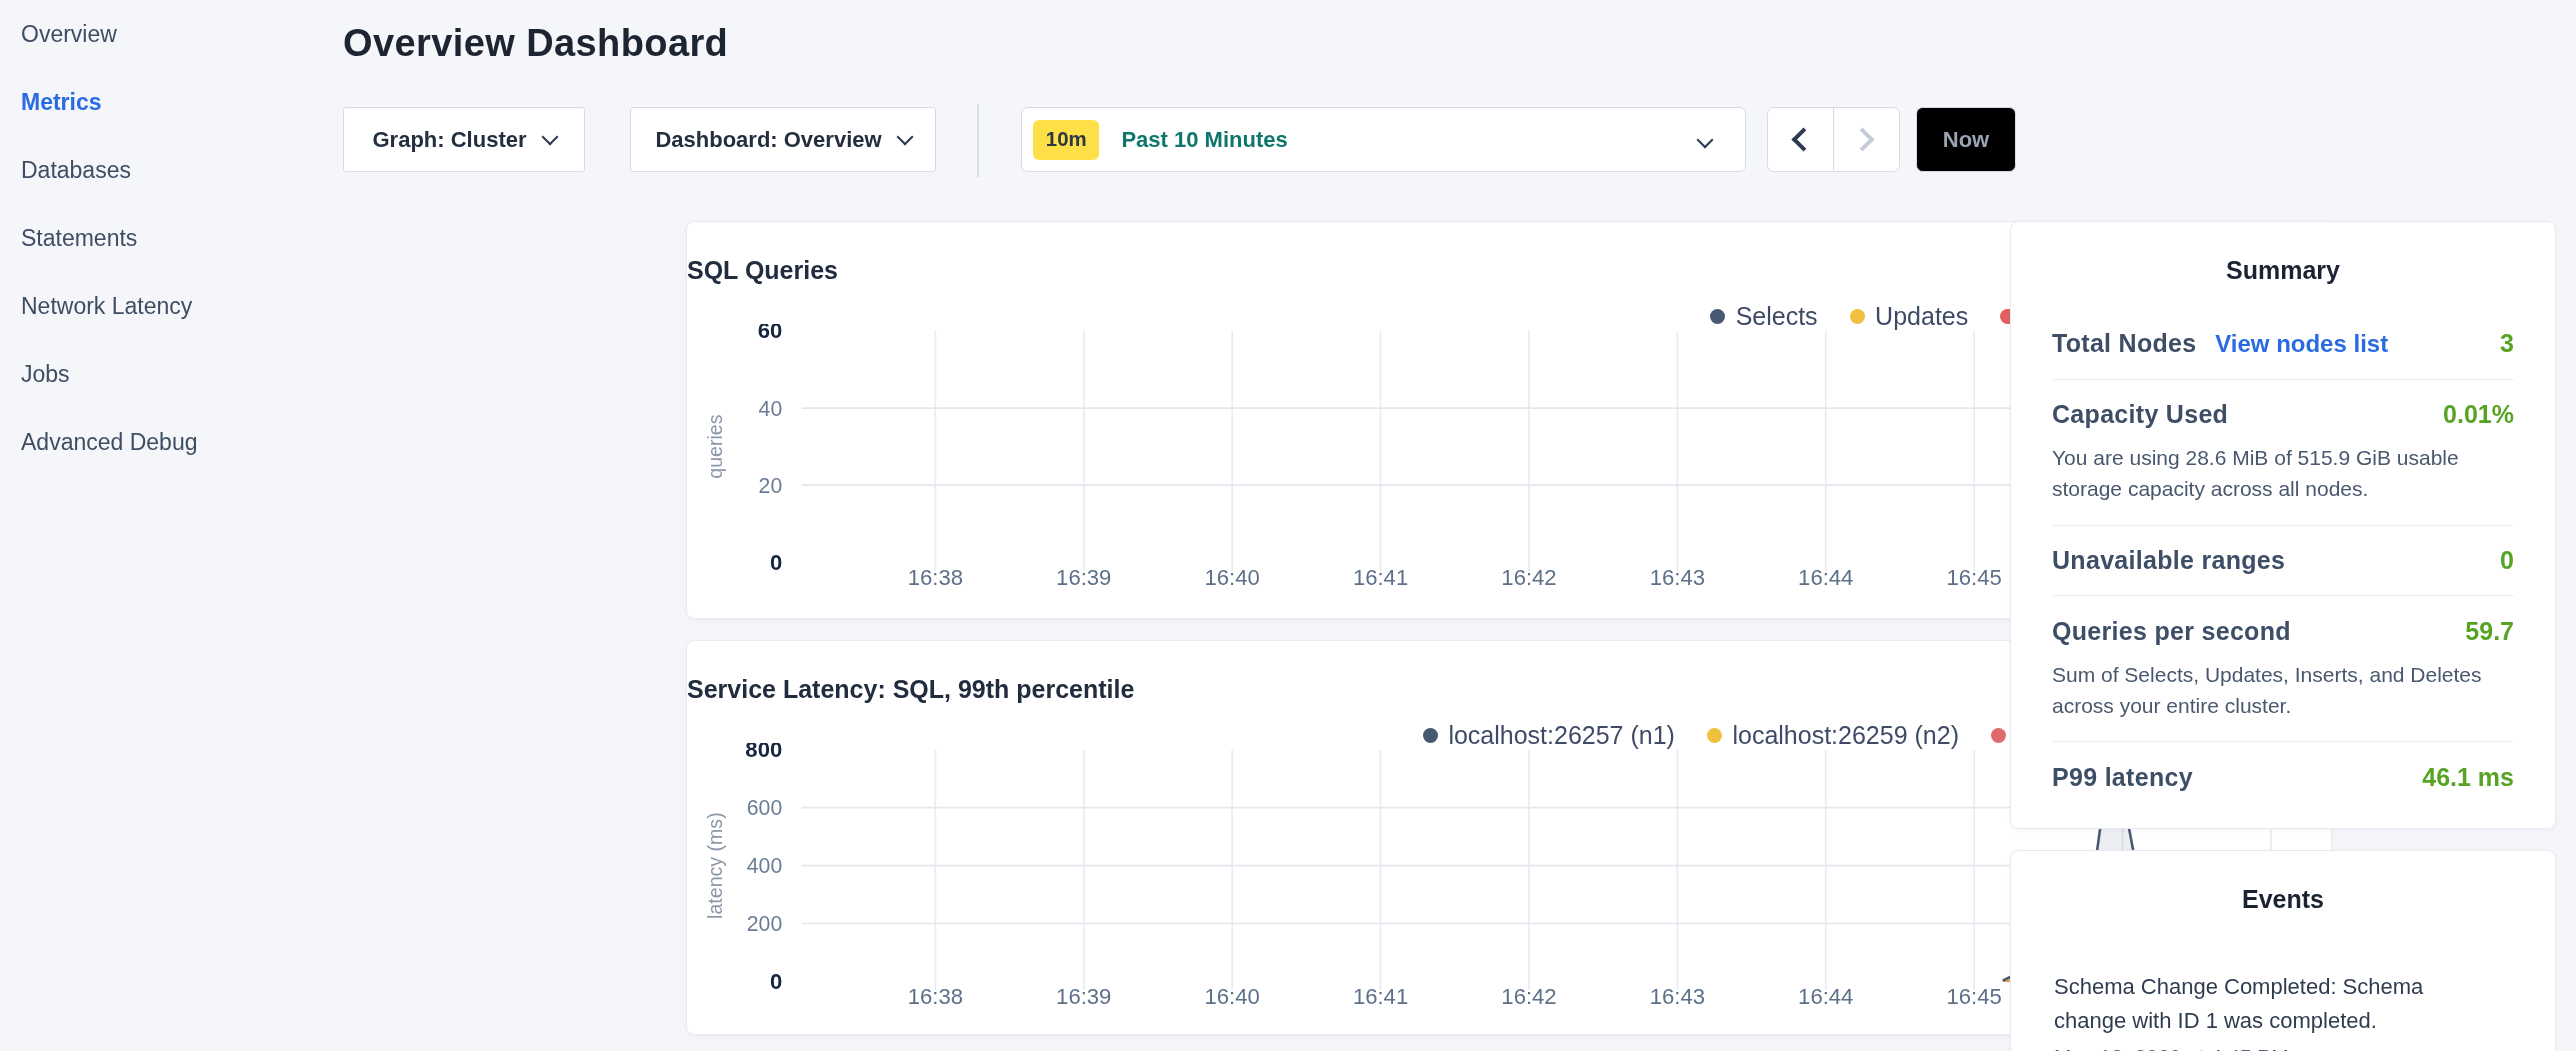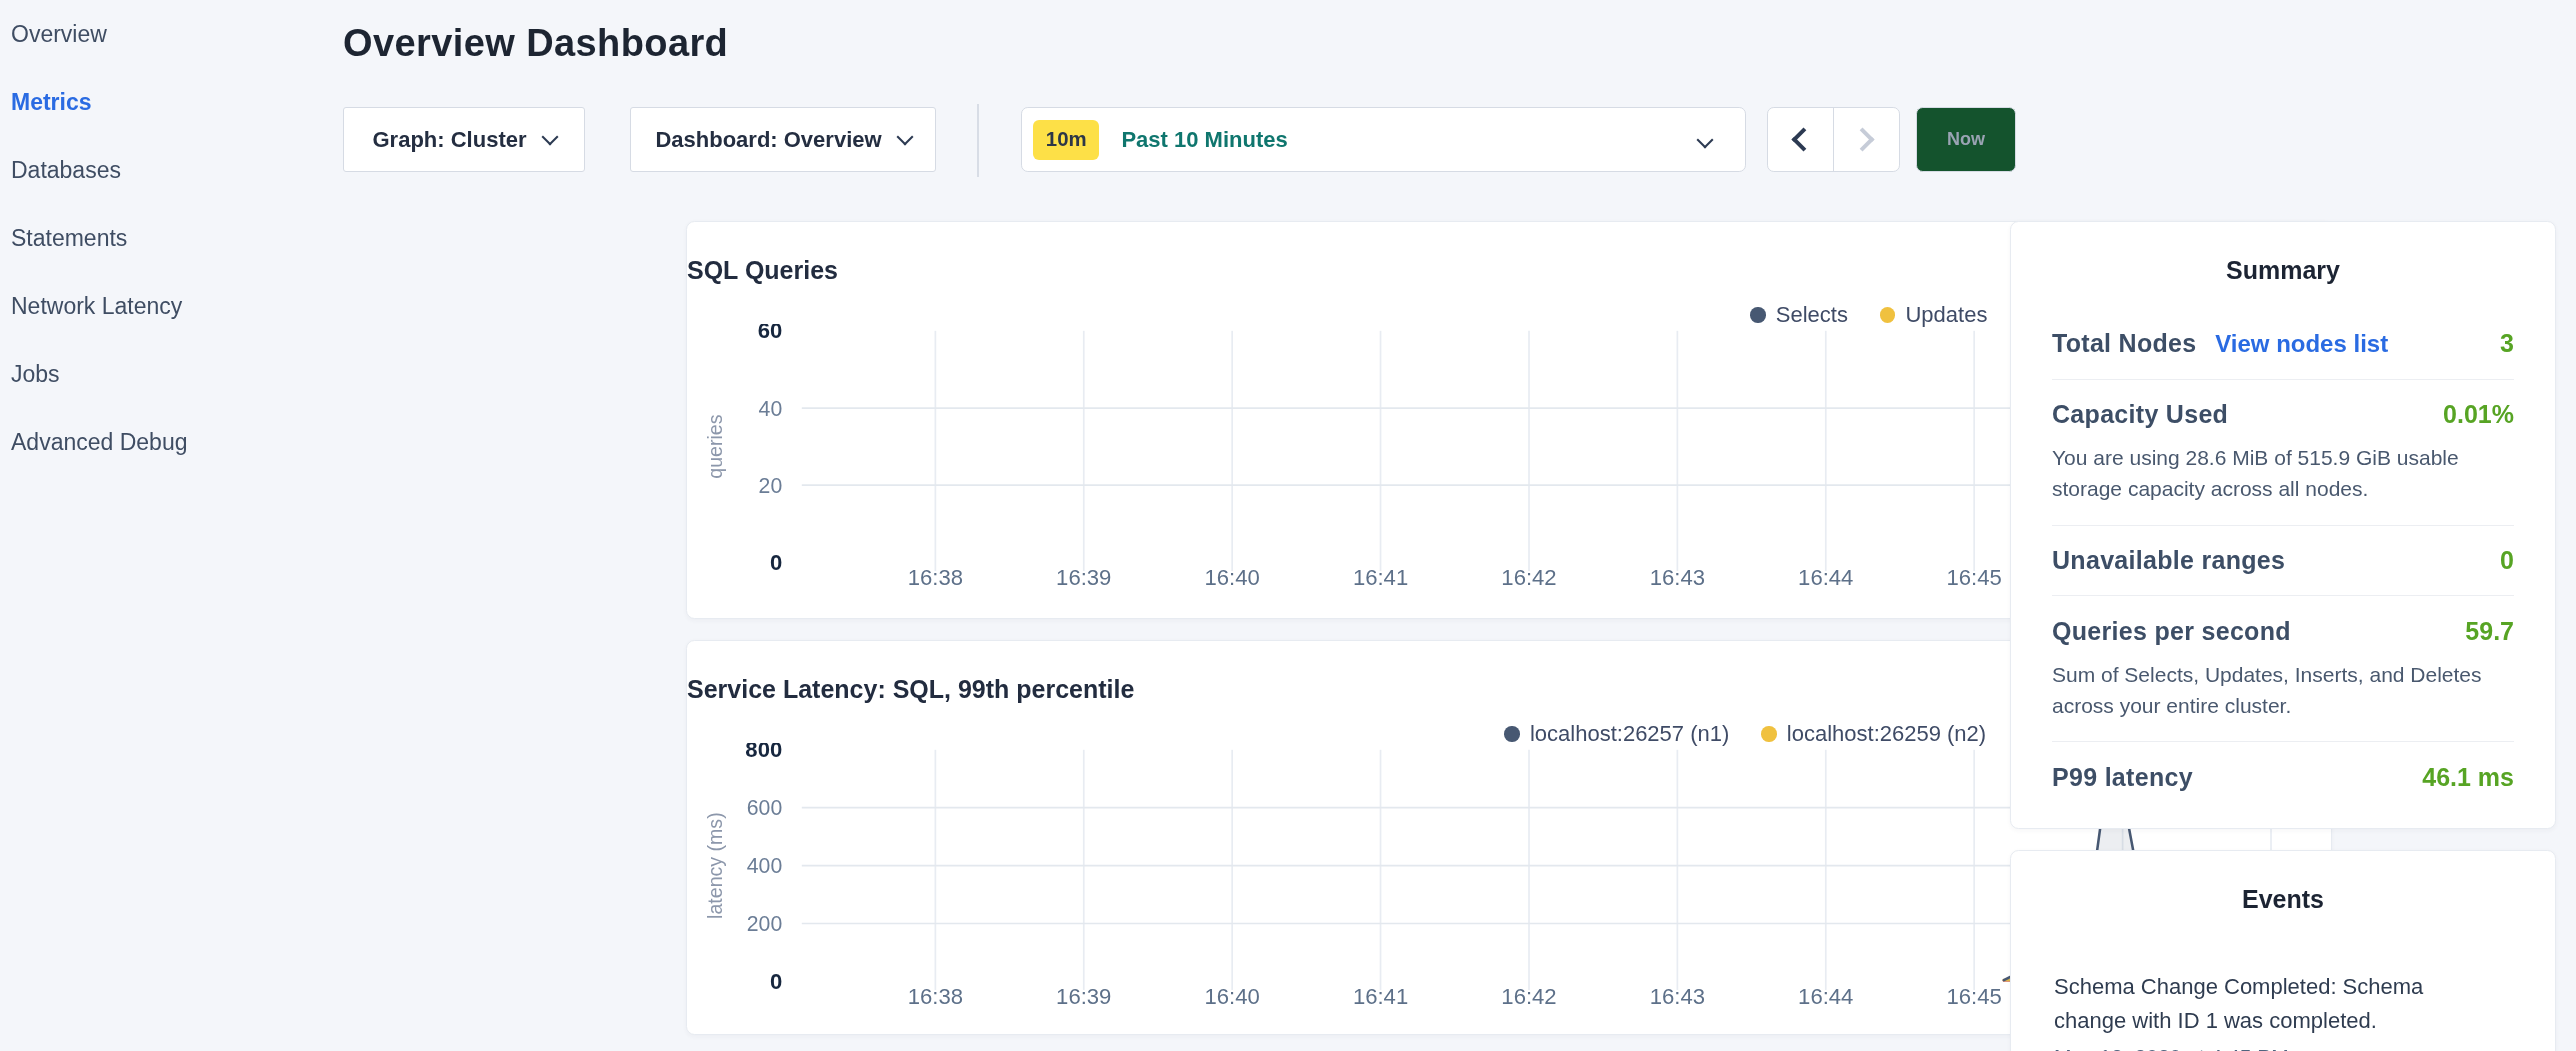--- a/index.html
+++ b/index.html
@@ -7,21 +7,21 @@
   body {
     position:relative;
     background:#f4f6fa;
     font-family:"Liberation Sans", sans-serif;
     color:#27313f;
     overflow:hidden;
   }
   
   .sidebar { position:absolute; left:0; top:0; width:340px; padding-top:0; }
   .nav-item {
-    display:block; height:68px; line-height:68px; padding-left:11px;
+    display:block; height:68px; line-height:68px; padding-left:21px;
     font-size:23px; color:#3f4d63; cursor:pointer; white-space:nowrap;
   }
   .nav-item.active { color:#2a6be2; font-weight:bold; }
   
   .main { position:absolute; left:343px; top:0; width:1646px; }
   .page-title { position:absolute; left:0; top:22px; font-size:38px; font-weight:bold; color:#1d2532; letter-spacing:0.4px; }
   .toolbar { position:absolute; left:0; top:107px; height:65px; width:100%; }
   .tb-btn {
     position:absolute; top:0; height:65px; background:#fff;
     border:1.7px solid #d6dbe4; border-radius:3px;
@@ -48,23 +48,23 @@
   .time-box .chev-down { position:absolute; right:34px; top:31px; }
   .arrow-group {
     position:absolute; left:1424px; top:0; width:133px; height:65px;
     background:#fff; border:1.7px solid #d6dbe4; border-radius:6.8px;
     display:flex;
   }
   .arrow-btn { width:50%; display:flex; align-items:center; justify-content:center; cursor:pointer; }
   .arrow-btn.prev { border-right:1.7px solid #d6dbe4; }
   .now-btn {
     position:absolute; left:1573px; top:0; width:100px; height:65px;
-    background:#14532d; border:1.7px solid #d6dbe4; border-radius:6.8px;
+    background:#000000; border:1.7px solid #d6dbe4; border-radius:6.8px;
     display:flex; align-items:center; justify-content:center;
-    font-size:18px; font-weight:bold; color:#9aa3b3; cursor:pointer;
+    font-size:22px; font-weight:bold; color:#9aa3b3; cursor:pointer;
   }
   
   .card {
     position:absolute; background:#fff;
     border:1.7px solid #e7ebf1; border-radius:8.5px;
     box-shadow:0 1.7px 4.3px rgba(40,50,70,0.04);
   }
   .chart-card1 { left:343px; top:221px; width:1646px; height:398px; }
   .chart-card2 { left:343px; top:640px; width:1646px; height:395px; }
   .chart-title-row {
@@ -74,21 +74,21 @@
   .chart-title { font-size:25px; font-weight:bold; color:#222c3f; }
   .info-icon {
     width:27px; height:27px; border:1.7px solid #97a1b5; border-radius:50%;
     color:#8a95aa; font-size:17px; font-style:italic; font-family:"Liberation Serif", serif;
     display:flex; align-items:center; justify-content:center; cursor:pointer;
   }
   .legend {
     position:absolute; right:88px; top:80px;
     display:flex; align-items:center; gap:32px;
   }
-  .leg-item { display:flex; align-items:center; gap:10.2px; font-size:22px; color:#3f4b66; }
+  .leg-item { display:flex; align-items:center; gap:10.2px; font-size:25px; color:#3f4b66; }
   .leg-dot { width:15.3px; height:15.3px; border-radius:50%; background:#888; }
   .plot { position:absolute; left:0; top:102px; width:1642px; height:281px; }
   .plot text { font-family:"Liberation Sans", sans-serif; }
   .plot .xlab { font-size:26px; fill:#5d7089; }
   .plot .ylab { font-size:25px; fill:#6b7d96; }
   .plot .ylab-strong { font-size:26px; font-weight:bold; fill:#17273f; }
   .plot .axis-title { font-size:23px; fill:#8c97ab; }
   
   .summary-card { left:2010px; top:221px; width:546px; height:608px; padding:0 41px; }
   .side-title { padding-top:34px; padding-bottom:24px; text-align:center; font-size:25px; font-weight:bold; color:#1c2433; }

